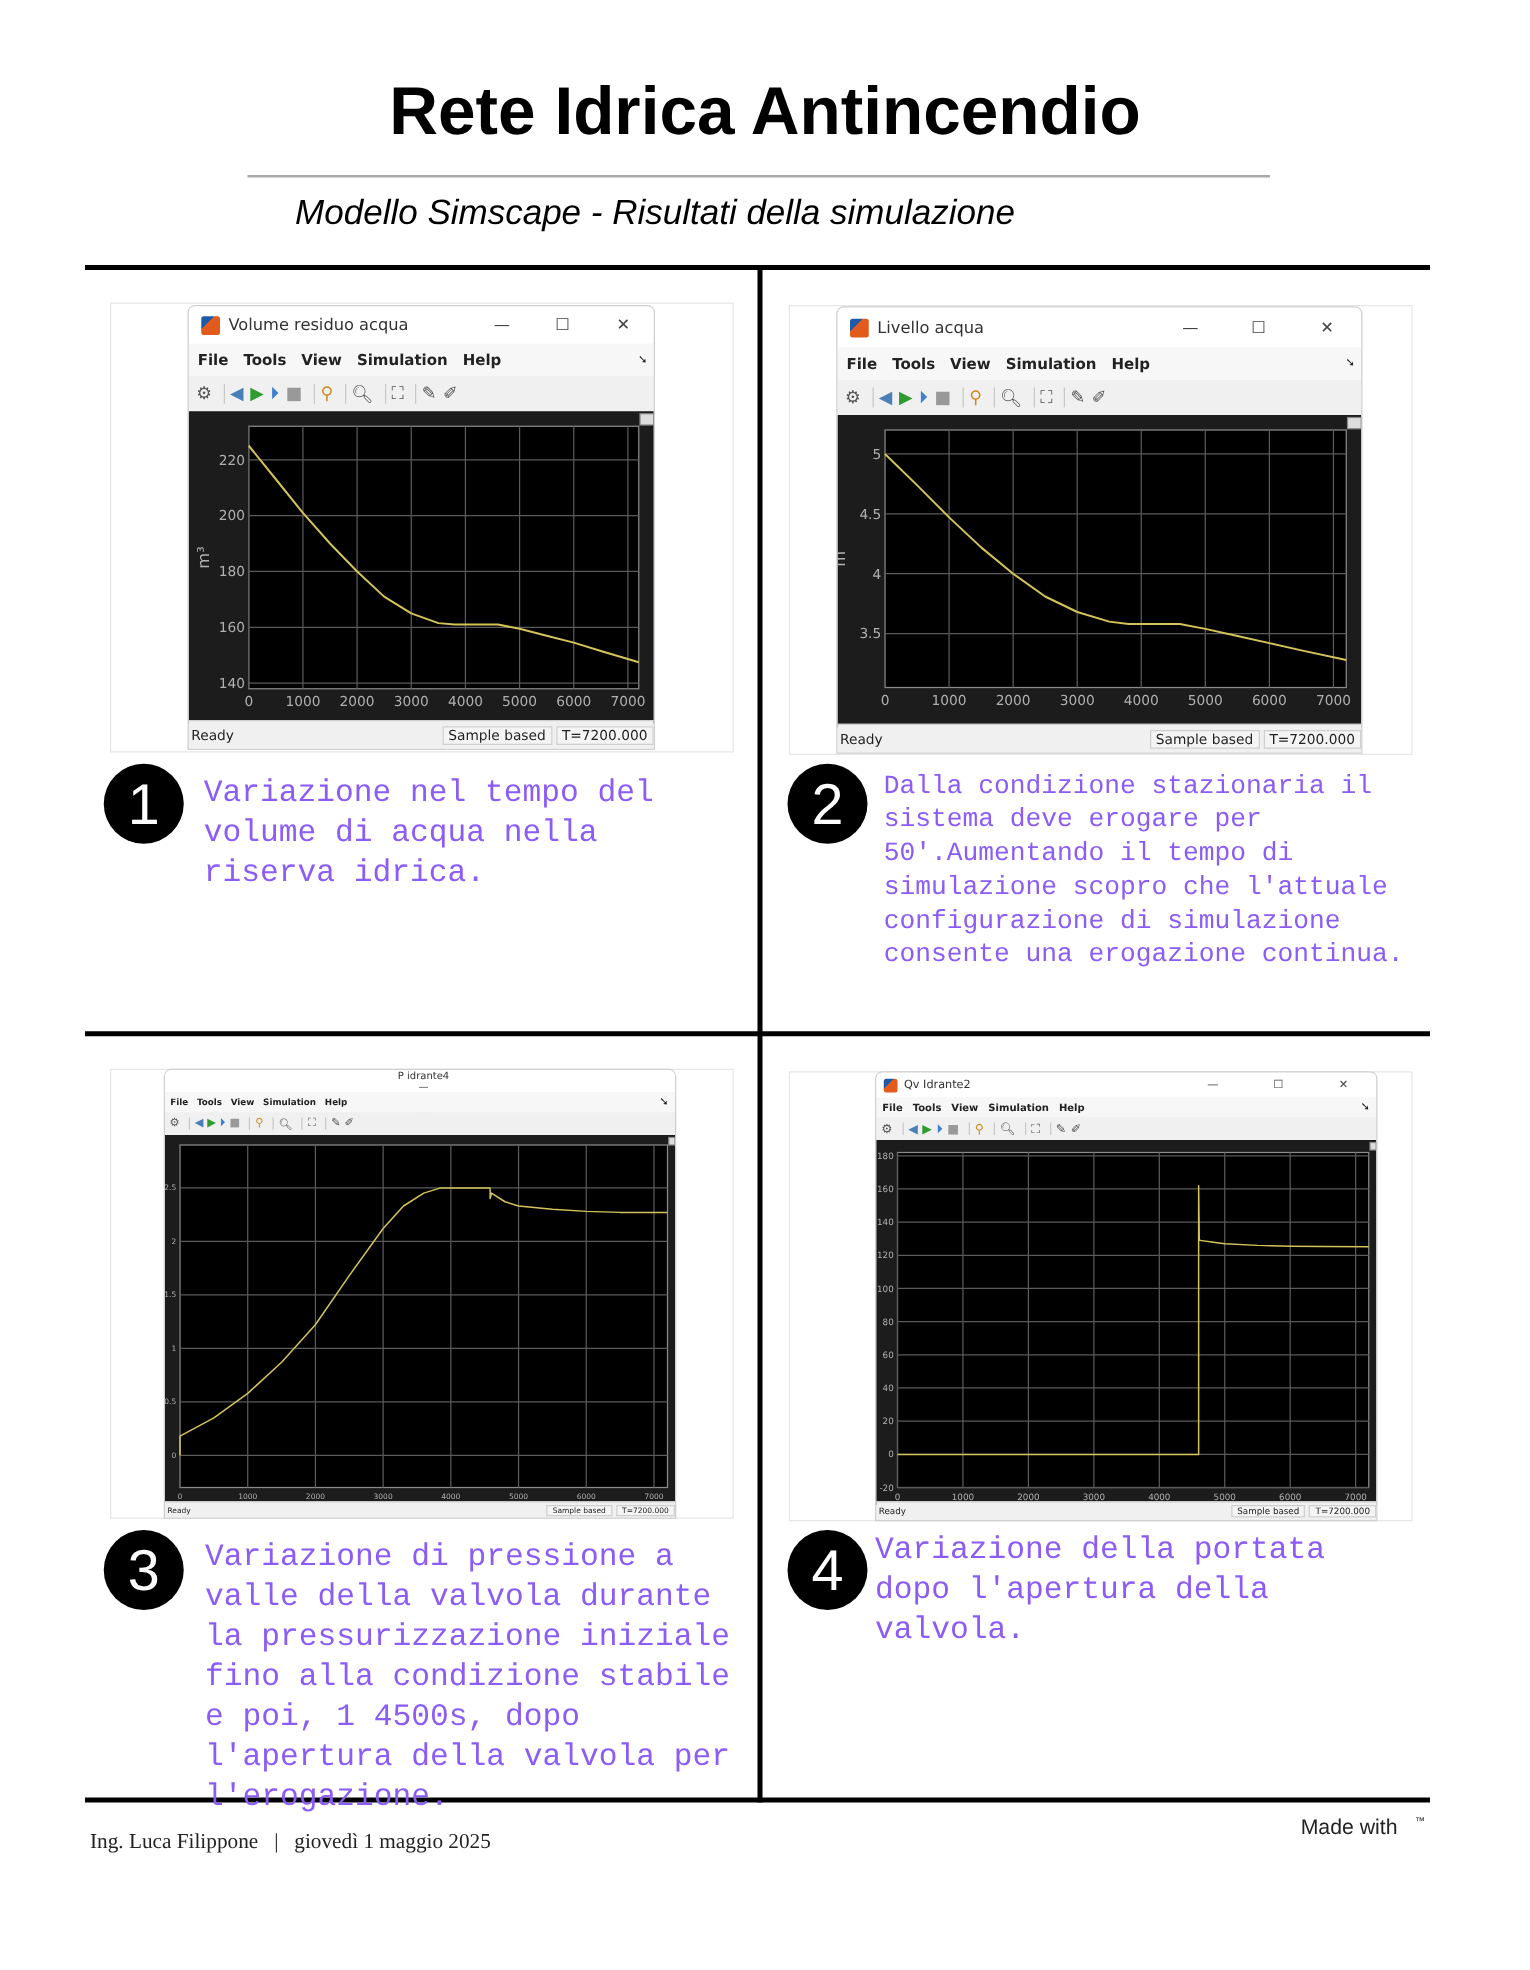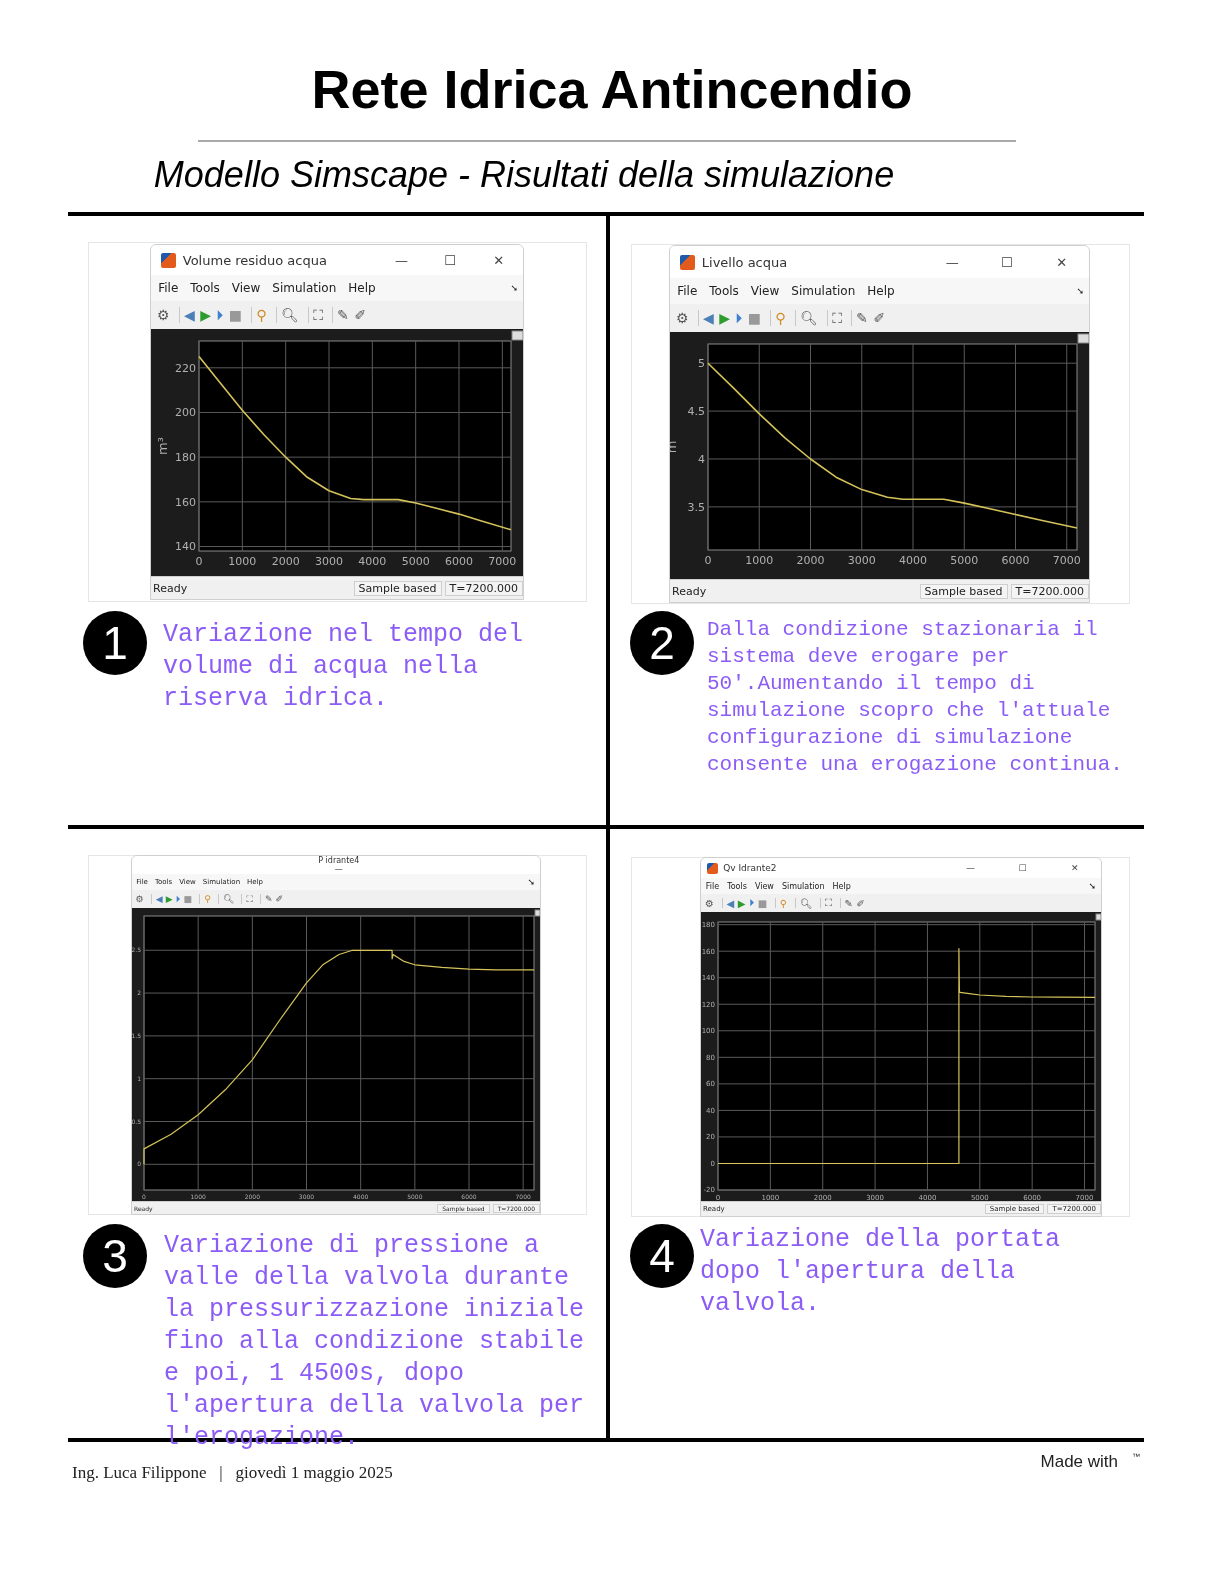--- a/index.html
+++ b/index.html
@@ -1,29 +1,29 @@
 <!DOCTYPE html>
 <html><head>
 <meta charset="utf-8">
 <style>
   html,body{margin:0;padding:0;background:#fff;}
   body{width:1224px;height:1576px;position:relative;font-family:"Liberation Sans",sans-serif;color:#000;overflow:hidden;}
   .title{position:absolute;left:0;width:1224px;top:58px;text-align:center;font-size:54px;font-weight:bold;letter-spacing:0px;}
   .title-rule{position:absolute;left:198px;width:818px;top:140px;height:2px;background:#a9a9a9;}
-  .subtitle{position:absolute;left:0;width:1048px;top:154px;text-align:center;font-size:36px;font-style:italic;}
+  .subtitle{position:absolute;left:0;width:1048px;top:154px;text-align:center;font-size:28px;font-style:italic;}
   .hline{position:absolute;background:#000;height:4px;}
   .vline{position:absolute;background:#000;width:4px;}
   .panel-frame{position:absolute;border:1px solid #e6e6e6;background:#fff;}
   .win{position:absolute;background:#f0f0f0;border:1px solid #cfcfcf;border-radius:6px 6px 0 0;box-sizing:border-box;font-family:"DejaVu Sans",sans-serif;overflow:hidden;}
   .win .titlebar{position:absolute;left:0;right:0;top:0;background:#fff;display:flex;align-items:center;color:#333;}
   .win .titlebar .logo{display:inline-block;background:linear-gradient(135deg,#1e5aa8 0 35%,#e25b1c 35% 100%);border-radius:2px;}
   .win .titlebar .wtitle{flex:1;}
   .win .titlebar .ctrl{color:#444;text-align:center;}
   .win .menubar{position:absolute;left:0;right:0;background:#f7f7f7;display:flex;align-items:center;color:#222;}
-  .win .menubar span{margin-right:13px;}
+  .win .menubar span{margin-right:13px;font-weight:bold;}
   .win .menubar .grip{margin-left:auto;margin-right:5px;font-size:9px;}
   .win .toolbar{position:absolute;left:0;right:0;background:#f0f0f0;display:flex;align-items:center;color:#555;border-bottom:1px solid #ddd;}
   .win .toolbar .tb{display:inline-flex;align-items:center;justify-content:center;margin-right:5px;}
   .win .toolbar .sep{width:1px;background:#c8c8c8;margin:0 4px;}
   .win .plotarea{position:absolute;left:0;right:0;background:#1c1c1c;}
   .win .statusbar{position:absolute;left:0;right:0;bottom:0;background:#f0f0f0;display:flex;align-items:center;color:#222;border-top:1px solid #cfcfcf;}
   .win .statusbar .ready{flex:1;padding-left:2px;}
   .win .statusbar .box{border:1px solid #cfcfcf;background:#f4f4f4;padding:0 4px;margin-left:3px;}
   .badge{position:absolute;width:64px;height:64px;border-radius:50%;background:#000;color:#fff;font-size:46px;display:flex;align-items:center;justify-content:center;font-family:"Liberation Sans",sans-serif;}
   .caption{position:absolute;font-family:Liberation Mono, monospace;color:#8b5cf6;}

